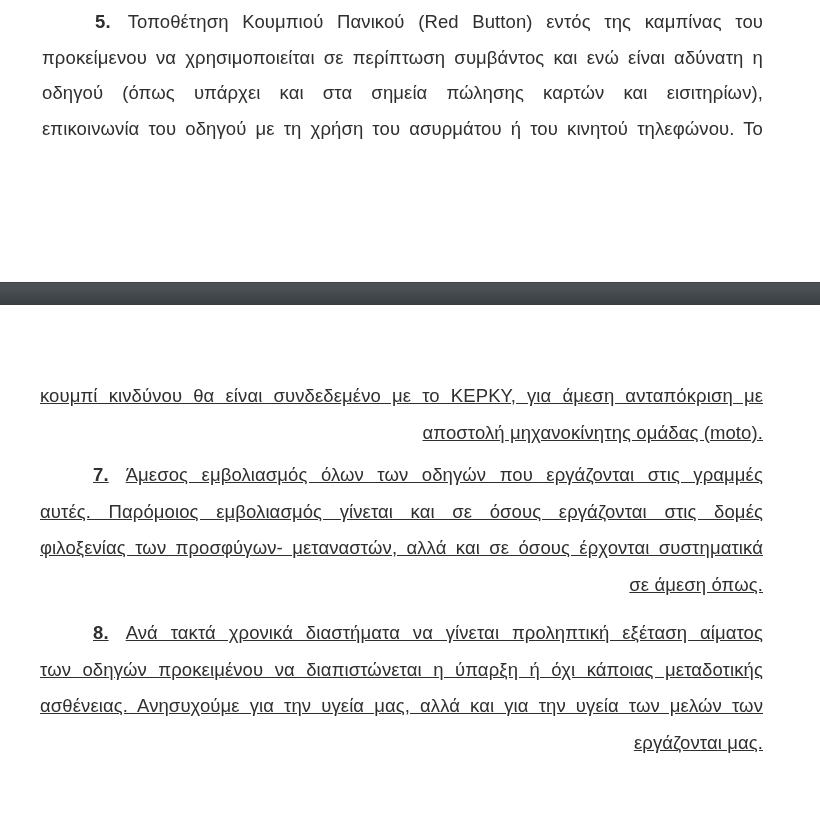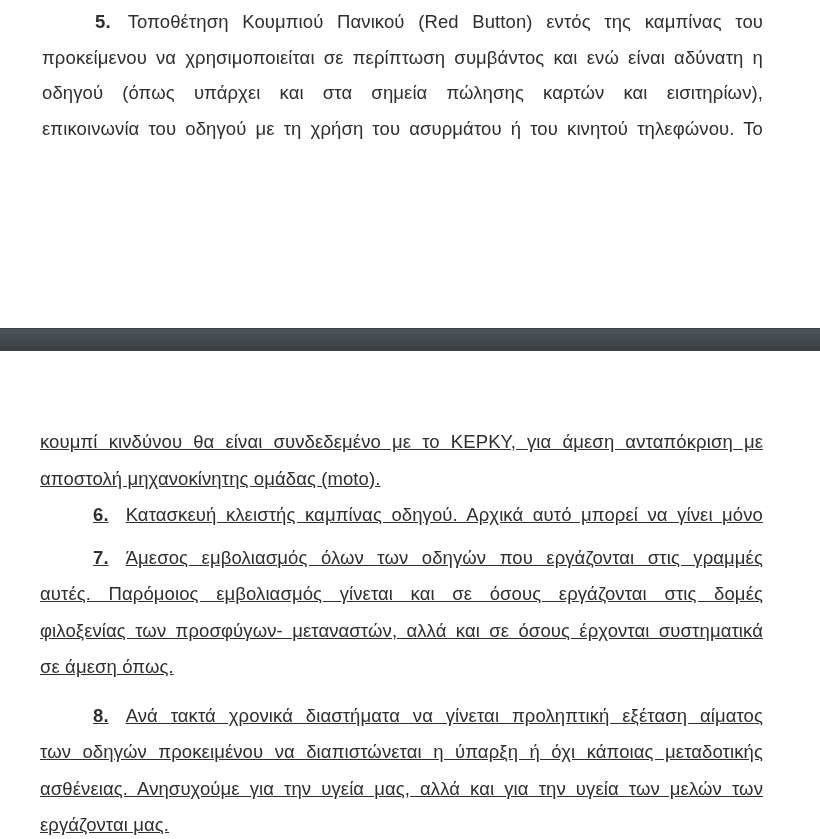--- a/index.html
+++ b/index.html
@@ -13,41 +13,41 @@
     height: 839px;
     overflow: hidden;
     background: #ffffff;
     font-family: "Liberation Sans", "DejaVu Sans", sans-serif;
     color: #2f2f2f;
   }
   .page {
     box-sizing: border-box;
   }
   #page1 {
-    height: 328px;
+    height: 282px;
     padding: 4px 57px 0 42px;
   }
   #separator {
     height: 23px;
     width: 820px;
     box-sizing: border-box;
     border-top: 1px solid #3c4246;
     background: linear-gradient(180deg, #4b5155 0%, #4a5054 25%, #41474b 60%, #383e42 100%);
   }
   #page2 {
     padding: 73px 57px 0 40px;
   }
   .para {
     font-size: 18.5px;
     letter-spacing: 0.1px;
   }
   #page1 .line { line-height: 35.5px; }
   #page2 .line { line-height: 36.5px; text-decoration: underline; }
   .line {
-    text-align: left;
+    text-align: right;
   }
   .line.just {
     text-align: justify;
     text-align-last: justify;
   }
   .line.first.has-num {
     padding-left: 53px;
   }
   .num {
     font-weight: bold;
@@ -69,21 +69,20 @@
         <div class="line just">επικοινωνία του οδηγού με τη χρήση του ασυρμάτου ή του κινητού τηλεφώνου. Το</div>
       </div>
     </div>
   <div id="separator"></div>
   <div id="page2" class="page">
       <div class="para">
         <div class="line just first">κουμπί κινδύνου θα είναι συνδεδεμένο με το ΚΕΡΚΥ, για άμεση ανταπόκριση με</div>
         <div class="line">αποστολή μηχανοκίνητης ομάδας (moto).</div>
       </div>
       <div class="para">
-        <div class="line just first has-num"><span class="num">6.</span>Κατασκευή κλειστής καμπίνας οδηγού. Αρχικά αυτό μπορεί να γίνει μόνο</div>
       </div>
       <div class="para">
         <div class="line just first has-num"><span class="num">7.</span>Άμεσος εμβολιασμός όλων των οδηγών που εργάζονται στις γραμμές</div>
         <div class="line just">αυτές. Παρόμοιος εμβολιασμός γίνεται και σε όσους εργάζονται στις δομές</div>
         <div class="line just">φιλοξενίας των προσφύγων- μεταναστών, αλλά και σε όσους έρχονται συστηματικά</div>
         <div class="line">σε άμεση όπως.</div>
       </div>
       <div class="para">
         <div class="line just first has-num"><span class="num">8.</span>Ανά τακτά χρονικά διαστήματα να γίνεται προληπτική εξέταση αίματος</div>
         <div class="line just">των οδηγών προκειμένου να διαπιστώνεται η ύπαρξη ή όχι κάποιας μεταδοτικής</div>

